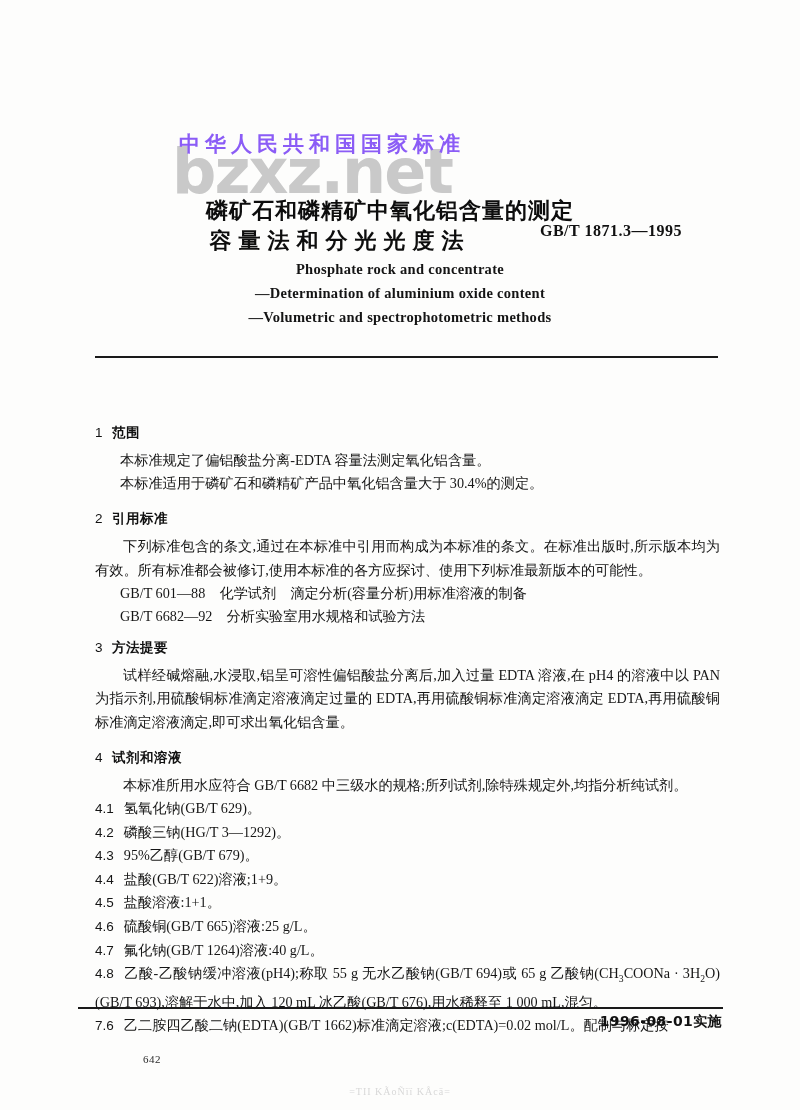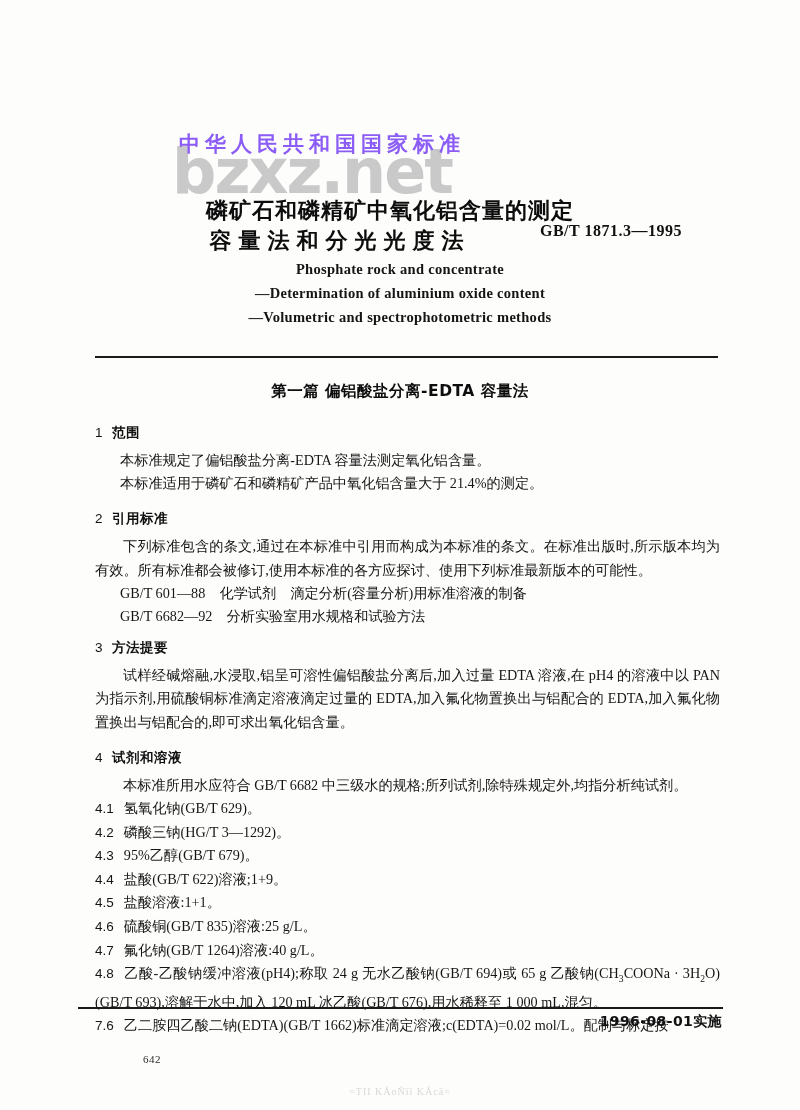--- a/index.html
+++ b/index.html
@@ -250,46 +250,45 @@
   <div class="doc-title-2">容量法和分光光度法</div>
 
   <div class="std-number">GB/T 1871.3—1995</div>
 
   <div class="en-title en-1">Phosphate rock and concentrate</div>
   <div class="en-title en-2">—Determination of aluminium oxide content</div>
   <div class="en-title en-3">—Volumetric and spectrophotometric methods</div>
 
   <div class="rule-top"></div>
 
-  <div class="part-title">第一篇  偏铝酸盐分离-EDTA 容量法</div>
 
   <div class="content">
 
     <div class="block">
       <div class="sec-head">
         <span class="num">1</span><span>范围</span>
       </div>
       <p class="para ind1">本标准规定了偏铝酸盐分离-EDTA 容量法测定氧化铝含量。</p>
-      <p class="para ind1">本标准适用于磷矿石和磷精矿产品中氧化铝含量大于 21.4%的测定。</p>
+      <p class="para ind1">本标准适用于磷矿石和磷精矿产品中氧化铝含量大于 30.4%的测定。</p>
     </div>
 
     <div class="block-tight">
       <div class="sec-head">
         <span class="num">2</span><span>引用标准</span>
       </div>
       <p class="para indent">下列标准包含的条文,通过在本标准中引用而构成为本标准的条文。在标准出版时,所示版本均为有效。所有标准都会被修订,使用本标准的各方应探讨、使用下列标准最新版本的可能性。</p>
       <p class="para ind1">GB/T 601—88　化学试剂　滴定分析(容量分析)用标准溶液的制备</p>
       <p class="para ind1">GB/T 6682—92　分析实验室用水规格和试验方法</p>
     </div>
 
     <div class="block">
       <div class="sec-head">
         <span class="num">3</span><span>方法提要</span>
       </div>
-      <p class="para indent">试样经碱熔融,水浸取,铝呈可溶性偏铝酸盐分离后,加入过量 EDTA 溶液,在 pH4 的溶液中以 PAN 为指示剂,用硫酸铜标准滴定溶液滴定过量的 EDTA,加入氟化物置换出与铝配合的 EDTA,加入氟化物置换出与铝配合的,即可求出氧化铝含量。</p>
+      <p class="para indent">试样经碱熔融,水浸取,铝呈可溶性偏铝酸盐分离后,加入过量 EDTA 溶液,在 pH4 的溶液中以 PAN 为指示剂,用硫酸铜标准滴定溶液滴定过量的 EDTA,再用硫酸铜标准滴定溶液滴定 EDTA,再用硫酸铜标准滴定溶液滴定,即可求出氧化铝含量。</p>
     </div>
 
     <div>
       <div class="sec-head">
         <span class="num">4</span><span>试剂和溶液</span>
       </div>
       <p class="para indent">本标准所用水应符合 GB/T 6682 中三级水的规格;所列试剂,除特殊规定外,均指分析纯试剂。</p>
 
       <p class="item ind2">
         <span class="lbl">4.1</span><span>氢氧化钠(GB/T 629)。</span>
@@ -300,28 +299,28 @@
       <p class="item ind2">
         <span class="lbl">4.3</span><span>95%乙醇(GB/T 679)。</span>
       </p>
       <p class="item ind2">
         <span class="lbl">4.4</span><span>盐酸(GB/T 622)溶液;1+9。</span>
       </p>
       <p class="item ind2">
         <span class="lbl">4.5</span><span>盐酸溶液:1+1。</span>
       </p>
       <p class="item ind2">
-        <span class="lbl">4.6</span><span>硫酸铜(GB/T 835)溶液:25 g/L。</span>
+        <span class="lbl">4.6</span><span>硫酸铜(GB/T 665)溶液:25 g/L。</span>
       </p>
       <p class="item ind2">
         <span class="lbl">4.7</span><span>氟化钠(GB/T 1264)溶液:40 g/L。</span>
       </p>
 
       <p class="item ind2">
-        <span class="lbl">4.8</span><span>乙酸-乙酸钠缓冲溶液(pH4);称取 24 g 无水乙酸钠(GB/T 694)或 65 g 乙酸钠(CH</span><sub>3</sub><span>COONa · 3H</span><sub>2</sub><span>O)(GB/T 693),溶解于水中,加入 120 mL 冰乙酸(GB/T 676),用水稀释至 1 000 mL,混匀。</span>
+        <span class="lbl">4.8</span><span>乙酸-乙酸钠缓冲溶液(pH4);称取 55 g 无水乙酸钠(GB/T 694)或 65 g 乙酸钠(CH</span><sub>3</sub><span>COONa · 3H</span><sub>2</sub><span>O)(GB/T 693),溶解于水中,加入 120 mL 冰乙酸(GB/T 676),用水稀释至 1 000 mL,混匀。</span>
       </p>
 
       <p class="item ind2">
         <span class="lbl">7.6</span><span>乙二胺四乙酸二钠(EDTA)(GB/T 1662)标准滴定溶液;c(EDTA)=0.02 mol/L。配制与标定按</span>
       </p>
     </div>
 
   </div>
 
   <div class="rule-bottom"></div>

